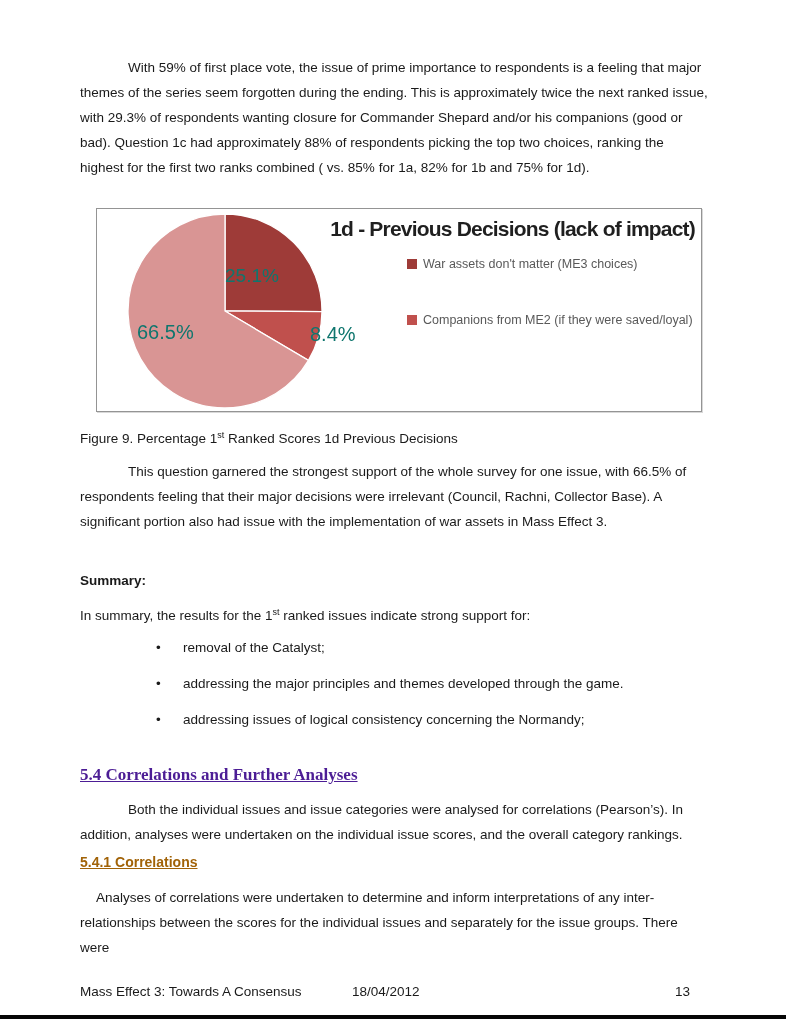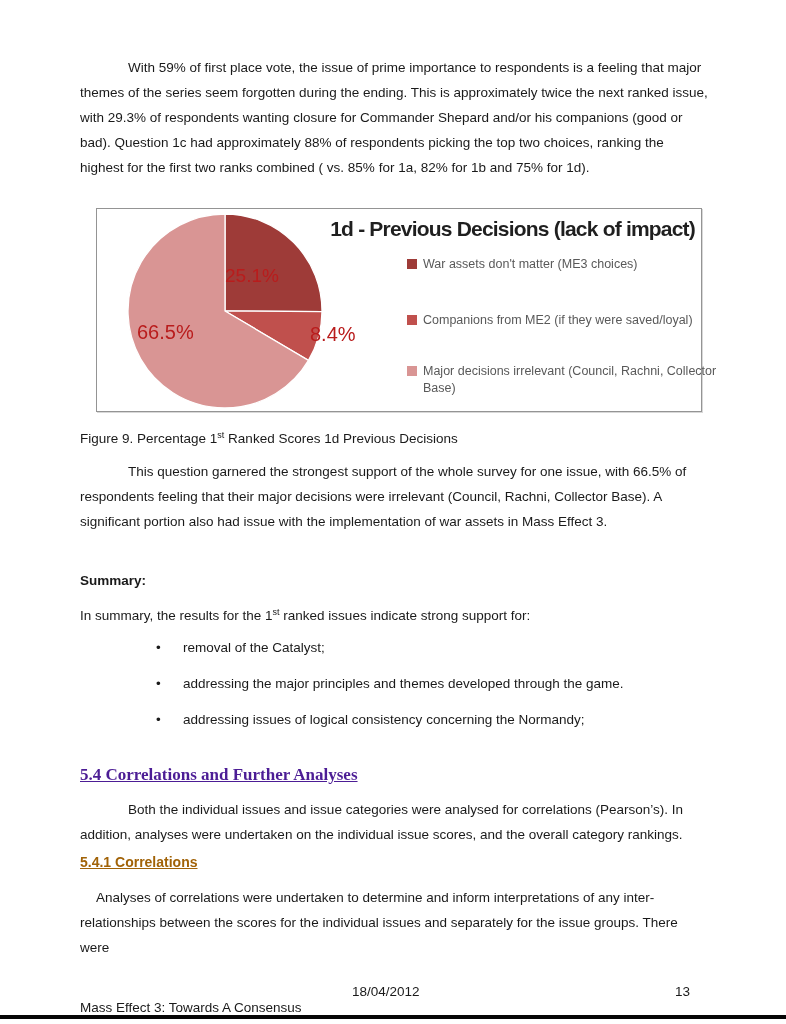--- a/index.html
+++ b/index.html
@@ -21,21 +21,21 @@
     width:606px; height:204px; margin-top:28px; margin-left:2px;
     border:1px solid #949494; background:#ffffff;
     box-shadow:1px 1px 0 #d8d8d8;
   }
   .pie-svg { position:absolute; left:27px; top:1px; }
   .chart-title {
     position:absolute; top:8px; right:6px;
     font-size:21px; font-weight:bold; letter-spacing:-0.8px;
     color:#1f1f1f; white-space:nowrap;
   }
-  .pie-label { position:absolute; color:#b91c1c; font-size:20px; }
+  .pie-label { position:absolute; color:#0f766e; font-size:20px; }
   .pl-0 { left:128px; top:56px; font-size:19px; }
   .pl-1 { left:213px; top:114px; }
   .pl-2 { left:40px;  top:112px; }
   .legend-entry { position:absolute; left:310px; width:333px; display:flex; gap:6px; }
   .le-0 { top:47px; } .le-1 { top:103px; } .le-2 { top:154px; }
   .legend-swatch { width:10px; height:10px; margin-top:3px; flex:none; background:#999; }
   .legend-text { font-size:12.5px; line-height:17px; color:#595959; }
 
   .caption { margin-top:14px; }
   sup { font-size:9px; line-height:0; vertical-align:super; }
@@ -56,21 +56,21 @@
     text-decoration:underline; color:#4c1d95;
   }
   .s54p { margin-top:10px; }
   h3.subsec {
     margin:3px 0 0 0; font-size:14px; line-height:25px; font-weight:bold;
     text-decoration:underline; color:#a16207;
   }
   .s541p { margin-top:10px; }
 
   .footer { position:relative; margin-top:19px; height:25px; font-size:13.5px; line-height:25px; }
-  .f-title { position:absolute; left:0;margin-top:16px; }
+  .f-title { position:absolute; left:0; }
   .f-date  { position:absolute; left:272px; }
   .f-page  { position:absolute; right:20px; }
 
   .page-edge { position:absolute; left:0; top:1015px; width:786px; height:4px; background:#060606; }
 </style>
 </head>
 <body>
 
 <div class="page">
   <div class="content">
@@ -88,24 +88,20 @@
       <div class="pie-label pl-1">8.4%</div>
       <div class="pie-label pl-2">66.5%</div>
 
       <div class="legend-entry le-0">
         <span class="legend-swatch" style="background: rgb(158, 59, 56);"></span>
         <span class="legend-text">War assets don't matter (ME3 choices)</span>
       </div>
       <div class="legend-entry le-1">
         <span class="legend-swatch" style="background: rgb(192, 80, 77);"></span>
         <span class="legend-text">Companions from ME2 (if they were saved/loyal)</span>
-      </div>
-      <div class="legend-entry le-2">
-        <span class="legend-swatch" style="background: rgb(217, 149, 148);"></span>
-        <span class="legend-text">Major decisions irrelevant (Council, Rachni, Collector Base)</span>
       </div>
     </figure>
 
     <p class="caption"><span>Figure 9. Percentage 1</span><sup>st</sup><span> Ranked Scores 1d Previous Decisions</span></p>
 
     <p class="p2 indent">This question garnered the strongest support of the whole survey for one issue, with 66.5% of respondents feeling that their major decisions were irrelevant (Council, Rachni, Collector Base).  A significant portion also had issue with the implementation of war assets in Mass Effect 3.</p>
 
     <p class="summary-head">Summary:</p>
 
     <p class="summary-intro"><span>In summary, the results for the 1</span><sup>st</sup><span> ranked issues indicate strong support for:</span></p>

